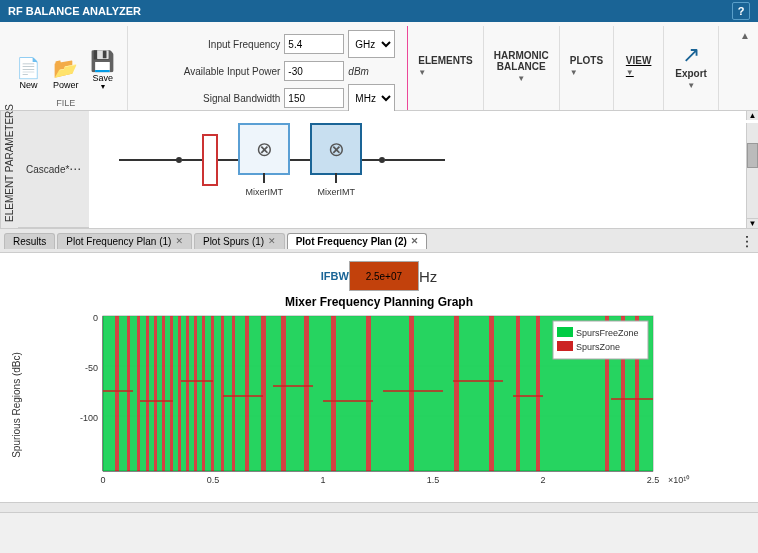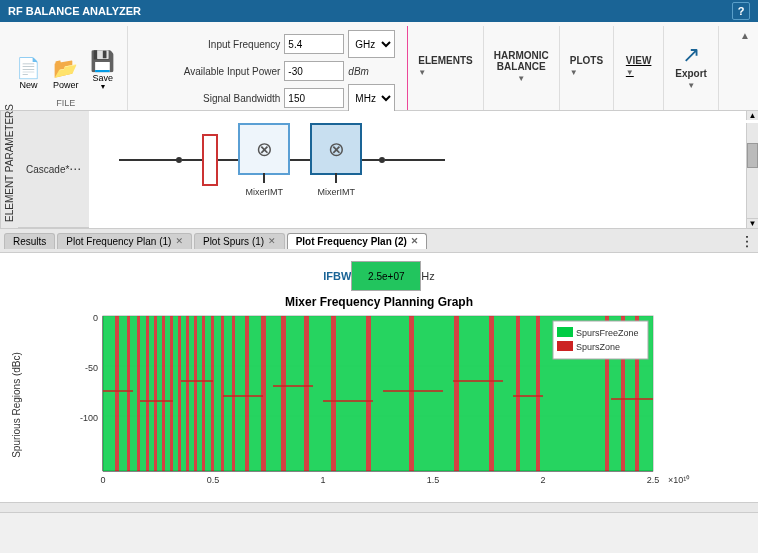--- a/index.html
+++ b/index.html
@@ -168,24 +168,24 @@
       justify-content: center;
       gap: 0;
       margin: 4px 0;
     }
     .ifbw-label { font-size: 11px; font-weight: bold; color: #1a6496; }
     .ifbw-input {
       width: 70px; height: 20px;
       border: 1px solid #aaa;
       font-size: 10px;
       padding: 14px 3px;
-      background: #22c55e;
+      background: #c2410c;
       text-align: center;
     }
-    .ifbw-unit { font-size: 11px; color: #333; }
+    .ifbw-unit { font-size: 15px; color: #333; }
 
     .plot-title {
       text-align: center;
       font-size: 12px;
       font-weight: bold;
       margin: 2px 0;
     }
 
     
     .status-bar {

